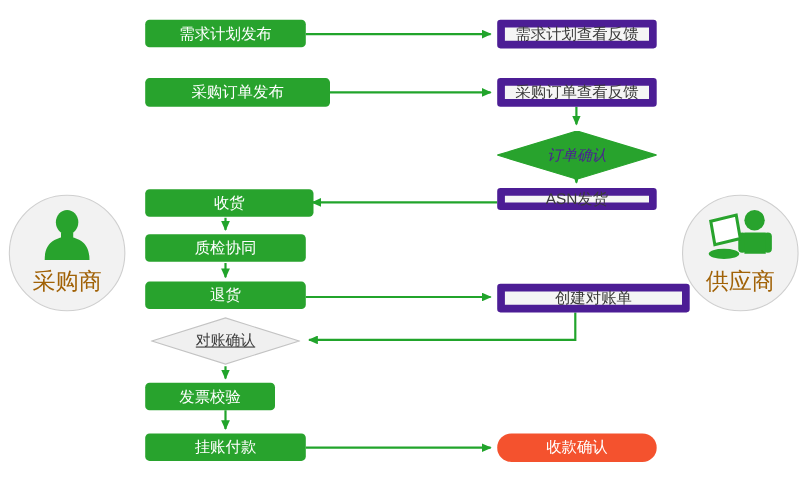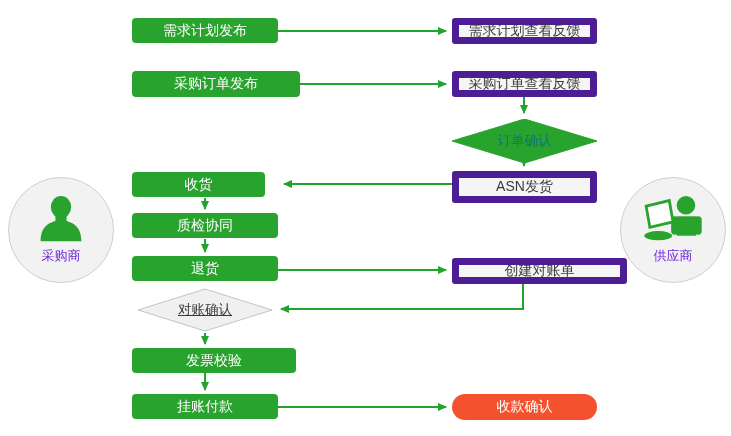--- a/index.html
+++ b/index.html
@@ -11,29 +11,29 @@
   .node{position:absolute;display:flex;align-items:center;justify-content:center;
         font-size:14px;box-sizing:border-box;white-space:nowrap;}
   .node.green{background:#28A32D;color:#ffffff;border-radius:4px;}
   .node.light{background:#F5F5F5;color:#3A3A3A;border:7px solid #4c1d95;border-radius:3px;}
   .node.red{background:#F4522E;color:#ffffff;border-radius:13px;}
 
   .diamond{position:absolute;}
   .diamond svg{position:absolute;left:0;top:0;}
   .diamond .diamond-label{position:absolute;left:0;top:0;width:100%;height:100%;
         display:flex;align-items:center;justify-content:center;font-size:13.5px;}
-  .diamond-label.white{color:#0f766e;}
+  .diamond-label.white{color:#4c1d95;font-style:italic;}
   .diamond-label.dark{color:#3A3A3A;text-decoration:underline;}
   .poly-green{fill:#28A32D;stroke:#28A32D;}
   .poly-gray{fill:#F0F0F0;stroke:#C3C3C3;stroke-width:1;}
 
   .actor{position:absolute;width:106px;height:106px;border-radius:50%;
         background:#F2F2F2;border:1px solid #CFCFCF;box-sizing:border-box;
         display:flex;flex-direction:column;align-items:center;justify-content:center;}
-  .actor-label{font-size:13px;color:#6d28d9;margin-top:2px;}
+  .actor-label{font-size:21px;color:#a16207;margin-top:2px;}
 </style>
 </head>
 <body>
 
 <div class="stage">
 
   <svg class="connectors" width="731" height="436">
     <defs>
       <marker id="ah" markerUnits="userSpaceOnUse" markerWidth="10" markerHeight="8" refX="8" refY="4" orient="auto">
         <path d="M0,0 L9,4 L0,8 Z" fill="#21A42B"></path>
@@ -48,45 +48,45 @@
     <line x1="205" y1="239" x2="205" y2="252" marker-end="url(#ah)"></line>
     <line x1="278" y1="270" x2="446" y2="270" marker-end="url(#ah)"></line>
     <polyline points="523,284 523,309 281,309" marker-end="url(#ah)"></polyline>
     <line x1="205" y1="333" x2="205" y2="344" marker-end="url(#ah)"></line>
     <line x1="205" y1="373" x2="205" y2="390" marker-end="url(#ah)"></line>
     <line x1="278" y1="407" x2="446" y2="407" marker-end="url(#ah)"></line>
   </svg>
 
   <div class="node green" style="left:132px;top:18px;width:146px;height:25px">需求计划发布</div>
   <div class="node green" style="left:132px;top:71px;width:168px;height:26px">采购订单发布</div>
-  <div class="node green" style="left:132px;top:172px;width:133px;height:25px">收货</div>
+  <div class="node green" style="left:132px;top:172px;width:153px;height:25px">收货</div>
   <div class="node green" style="left:132px;top:256px;width:146px;height:25px">退货</div>
   <div class="node green" style="left:132px;top:213px;width:146px;height:25px">质检协同</div>
 
   <div class="diamond" style="left:137px;top:288px;width:136px;height:44px">
     <svg width="136" height="44">
       <polygon class="poly-gray" points="1,22 68,1 135,22 68,43"></polygon>
     </svg>
     <div class="diamond-label dark">对账确认</div>
   </div>
 
-  <div class="node green" style="left:132px;top:348px;width:164px;height:25px">发票校验</div>
+  <div class="node green" style="left:132px;top:348px;width:118px;height:25px">发票校验</div>
   <div class="node green" style="left:132px;top:394px;width:146px;height:25px">挂账付款</div>
 
   <div class="node light" style="left:452px;top:18px;width:145px;height:26px">需求计划查看反馈</div>
   <div class="node light" style="left:452px;top:71px;width:145px;height:26px">采购订单查看反馈</div>
 
   <div class="diamond" style="left:452px;top:119px;width:145px;height:44px">
     <svg width="145" height="44">
       <polygon class="poly-green" points="0,22 72.5,0 145,22 72.5,44"></polygon>
     </svg>
     <div class="diamond-label white">订单确认</div>
   </div>
 
-  <div class="node light" style="left:452px;top:171px;width:145px;height:32px">ASN发货</div>
+  <div class="node light" style="left:452px;top:171px;width:145px;height:20px">ASN发货</div>
   <div class="node light" style="left:452px;top:258px;width:175px;height:26px">创建对账单</div>
   <div class="node red" style="left:452px;top:394px;width:145px;height:26px">收款确认</div>
 
   <div class="actor" style="left:8px;top:177px">
     <svg width="52" height="50" viewBox="0 0 56 54">
       <ellipse cx="28" cy="13" rx="11" ry="12" fill="#28A32D"></ellipse>
       <path d="M6,50 C6,33 16,30 22,28 L22,23 L34,23 L34,28 C40,30 50,33 50,50 Z" fill="#28A32D"></path>
     </svg>
     <div class="actor-label">采购商</div>
   </div>

